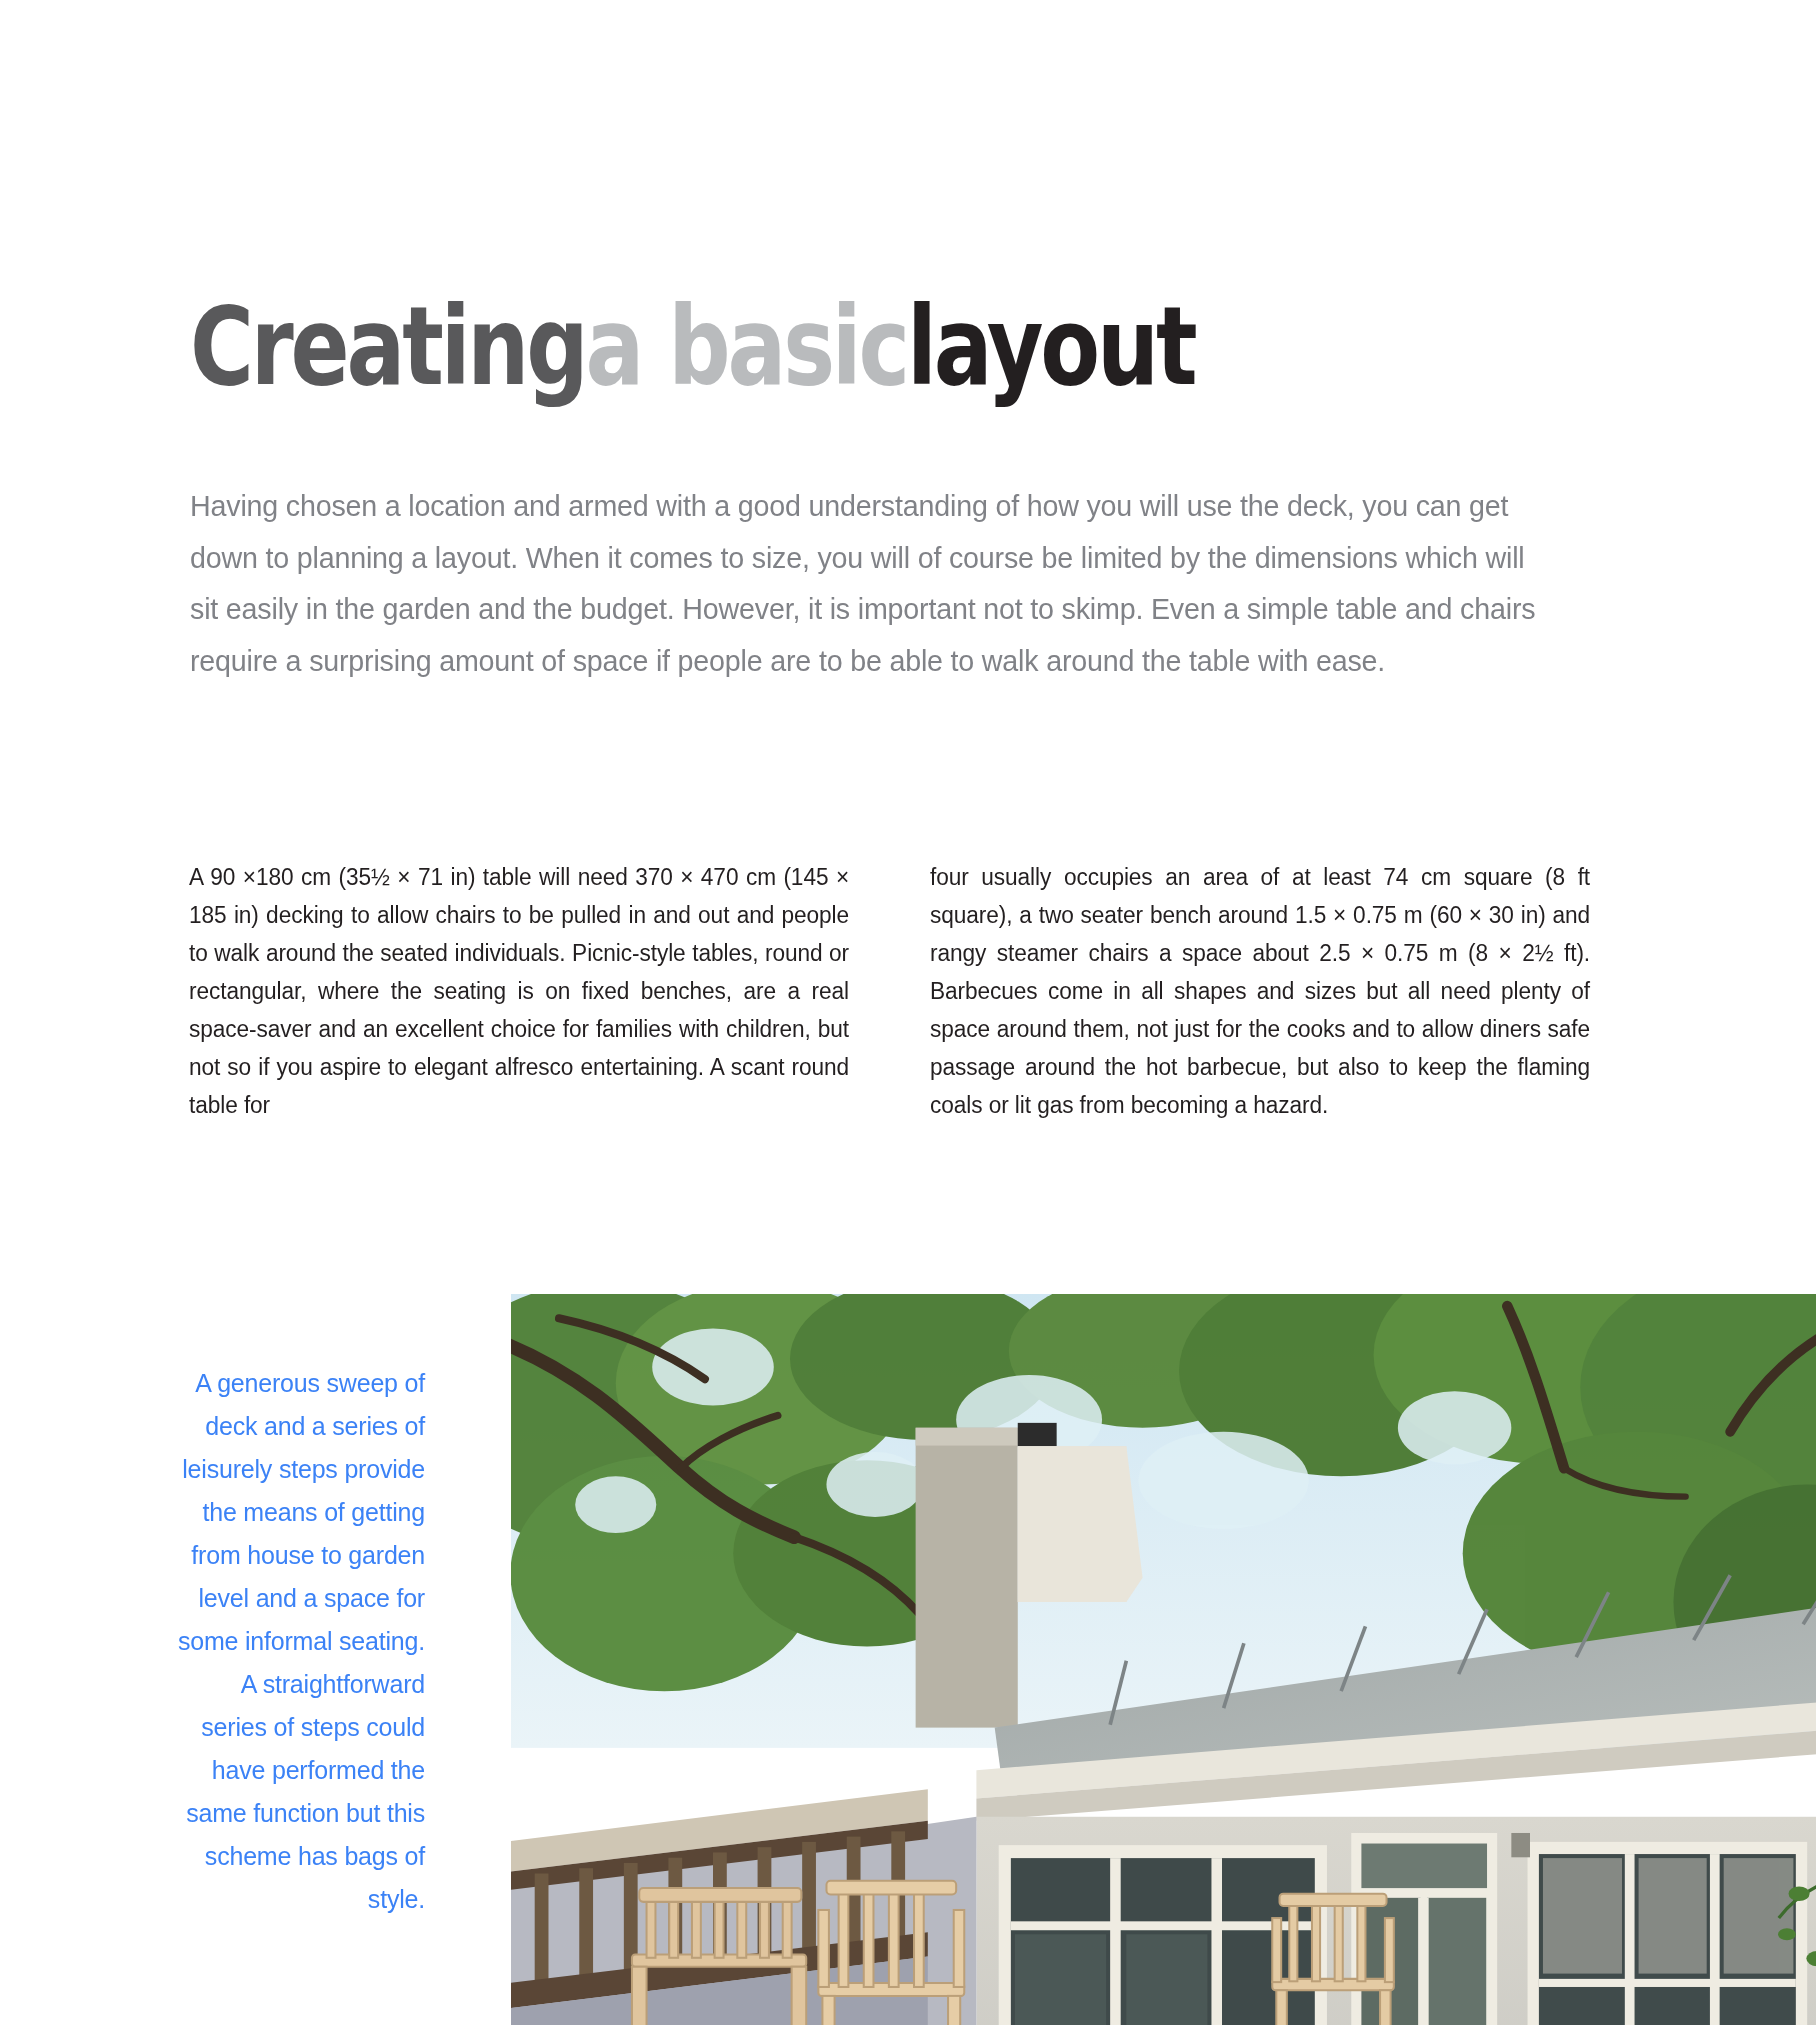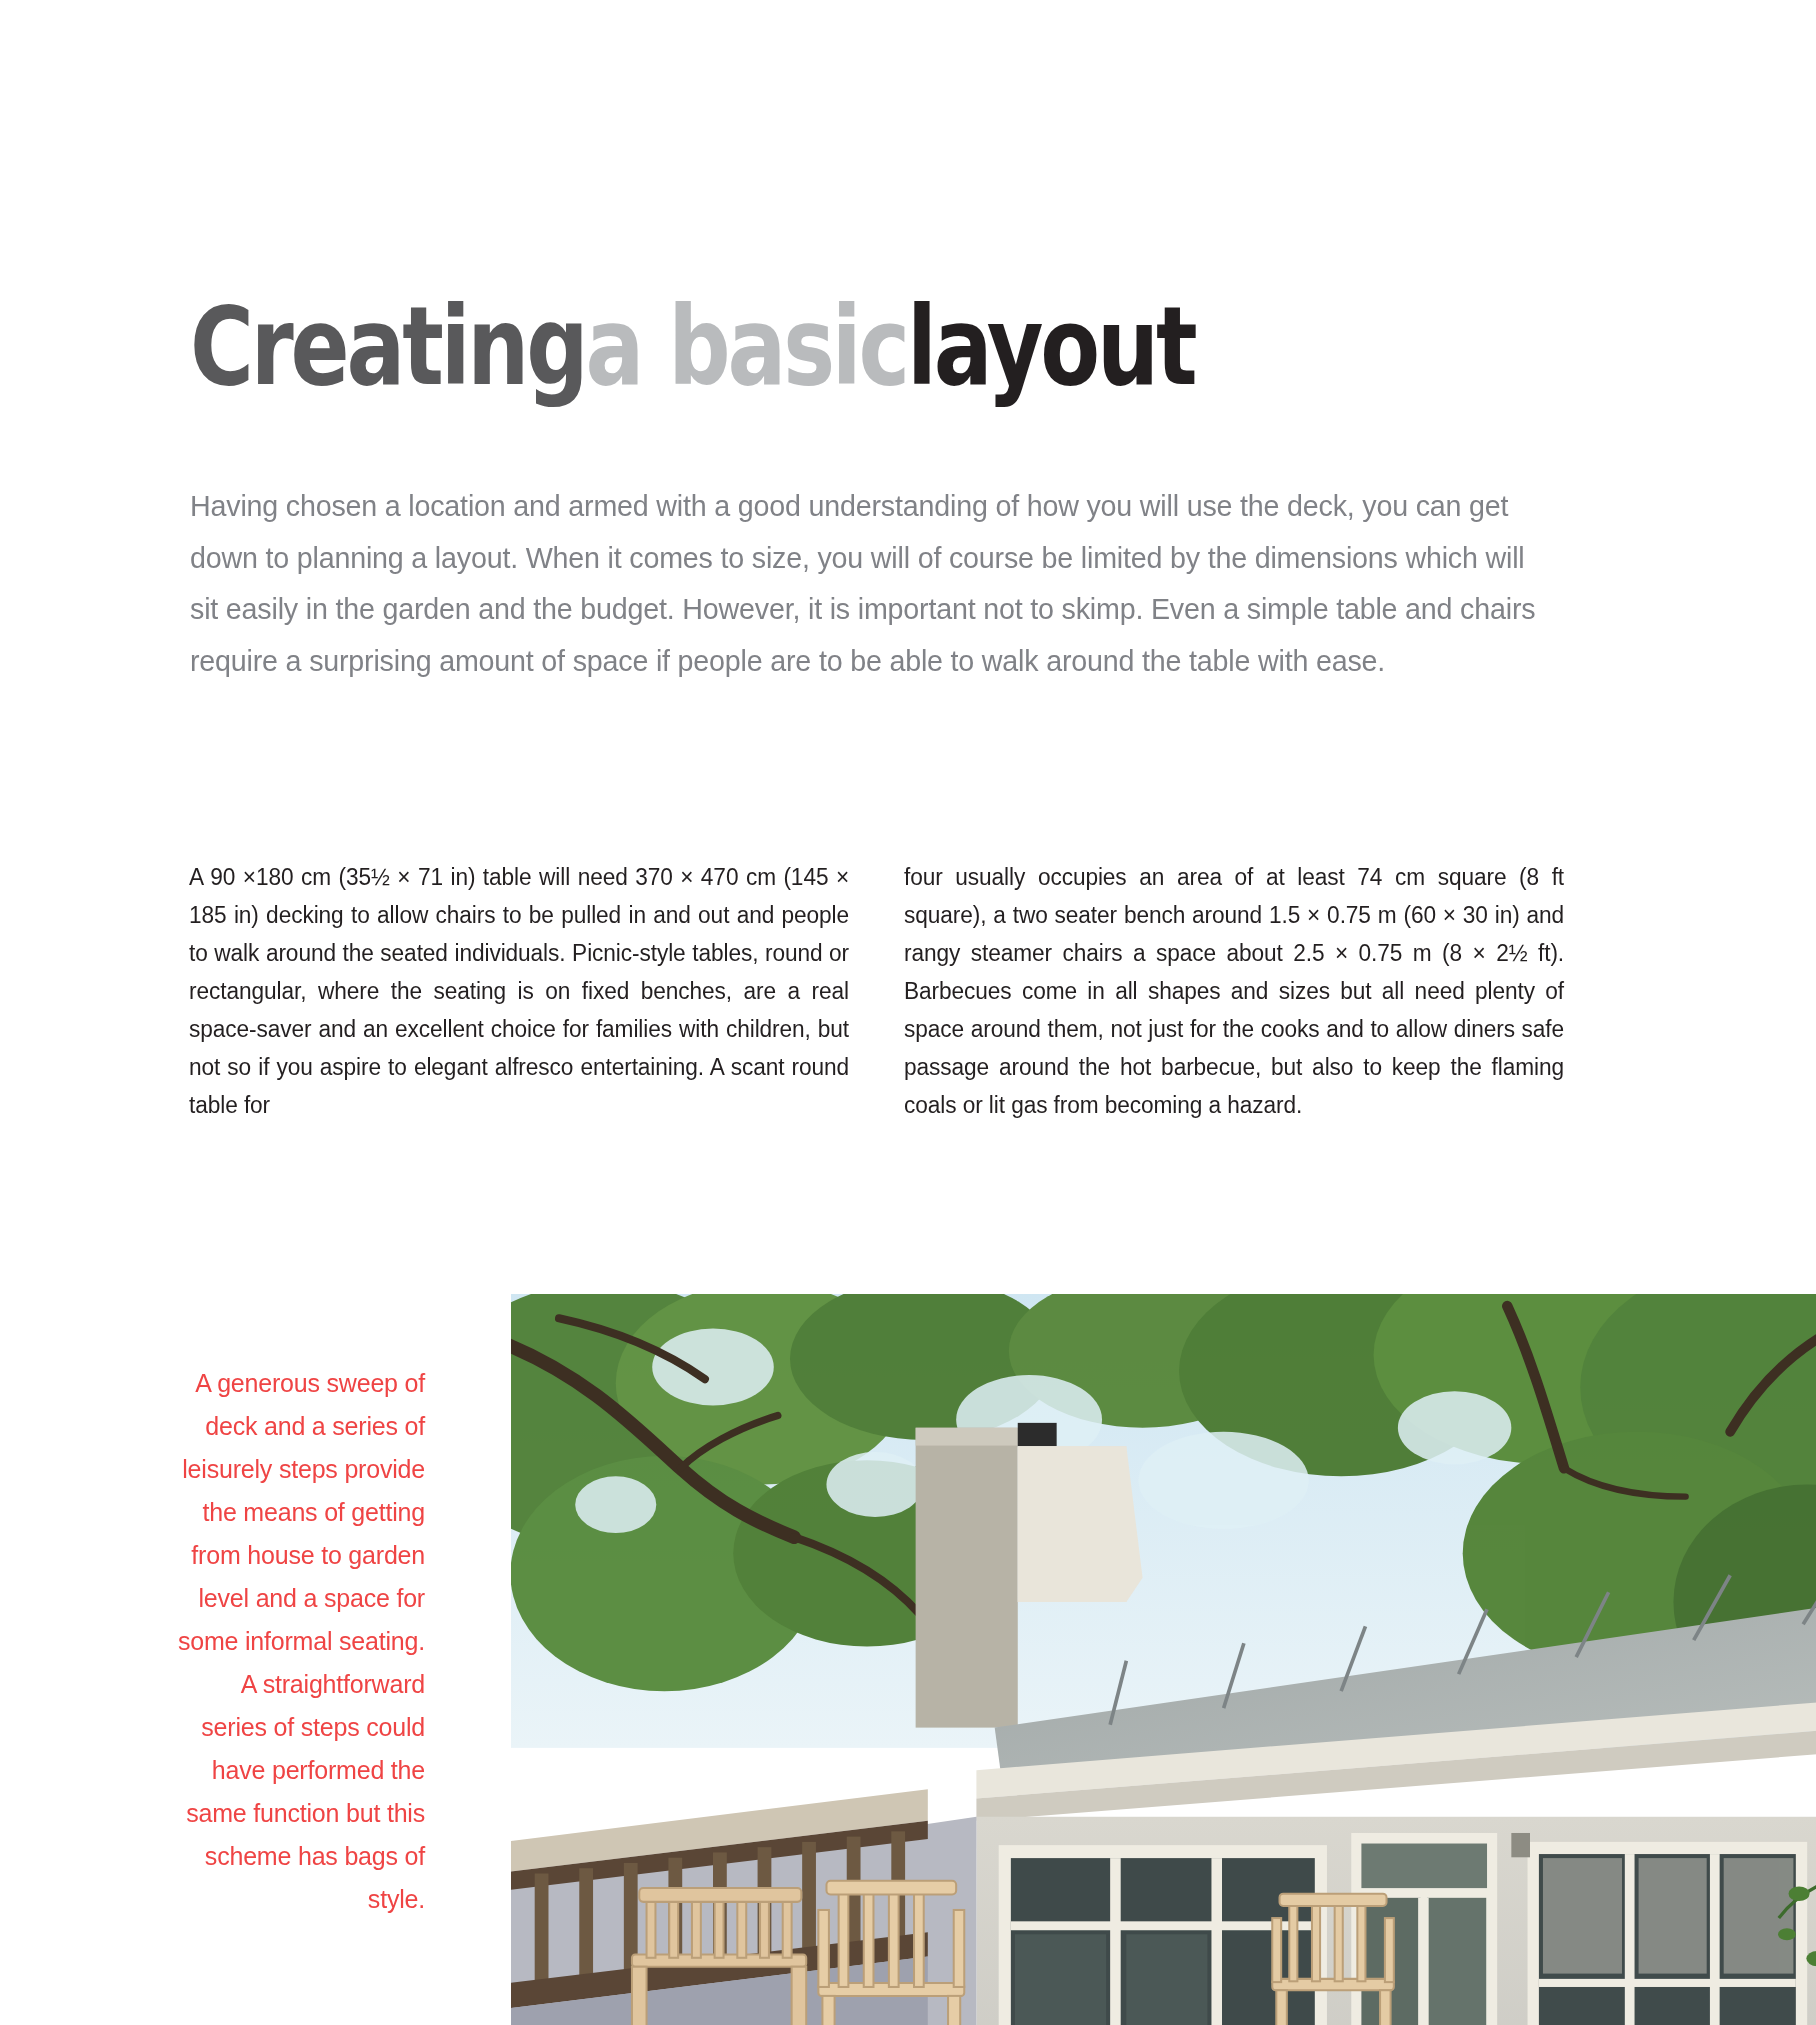--- a/index.html
+++ b/index.html
@@ -43,40 +43,40 @@
     transform:scaleX(0.955);
     transform-origin:left top;
   }
 
   
   .cols{
     position:absolute;
     left:189px; top:834px;
     width:1426px;
     display:flex;
-    gap:31px;
+    gap:57px;
   }
   .col{
     width:684px;
     color:#231f20;
     font-family:"Liberation Sans", sans-serif;
     font-size:23.5px;
     line-height:1.62;
     text-align:justify;
     letter-spacing:-0.1px;
     transform:scaleX(0.965);
     transform-origin:left top;
   }
 
   
   .caption{
     position:absolute;
     left:174px; top:1337px;
     width:251px;
-    color:#ef4444;
+    color:#3b82f6;
     text-align:right;
     font-family:"Liberation Sans", sans-serif;
     font-size:25px;
     line-height:1.72;
     letter-spacing:-0.2px;
   }
 
   
   .photo{
     position:absolute;

